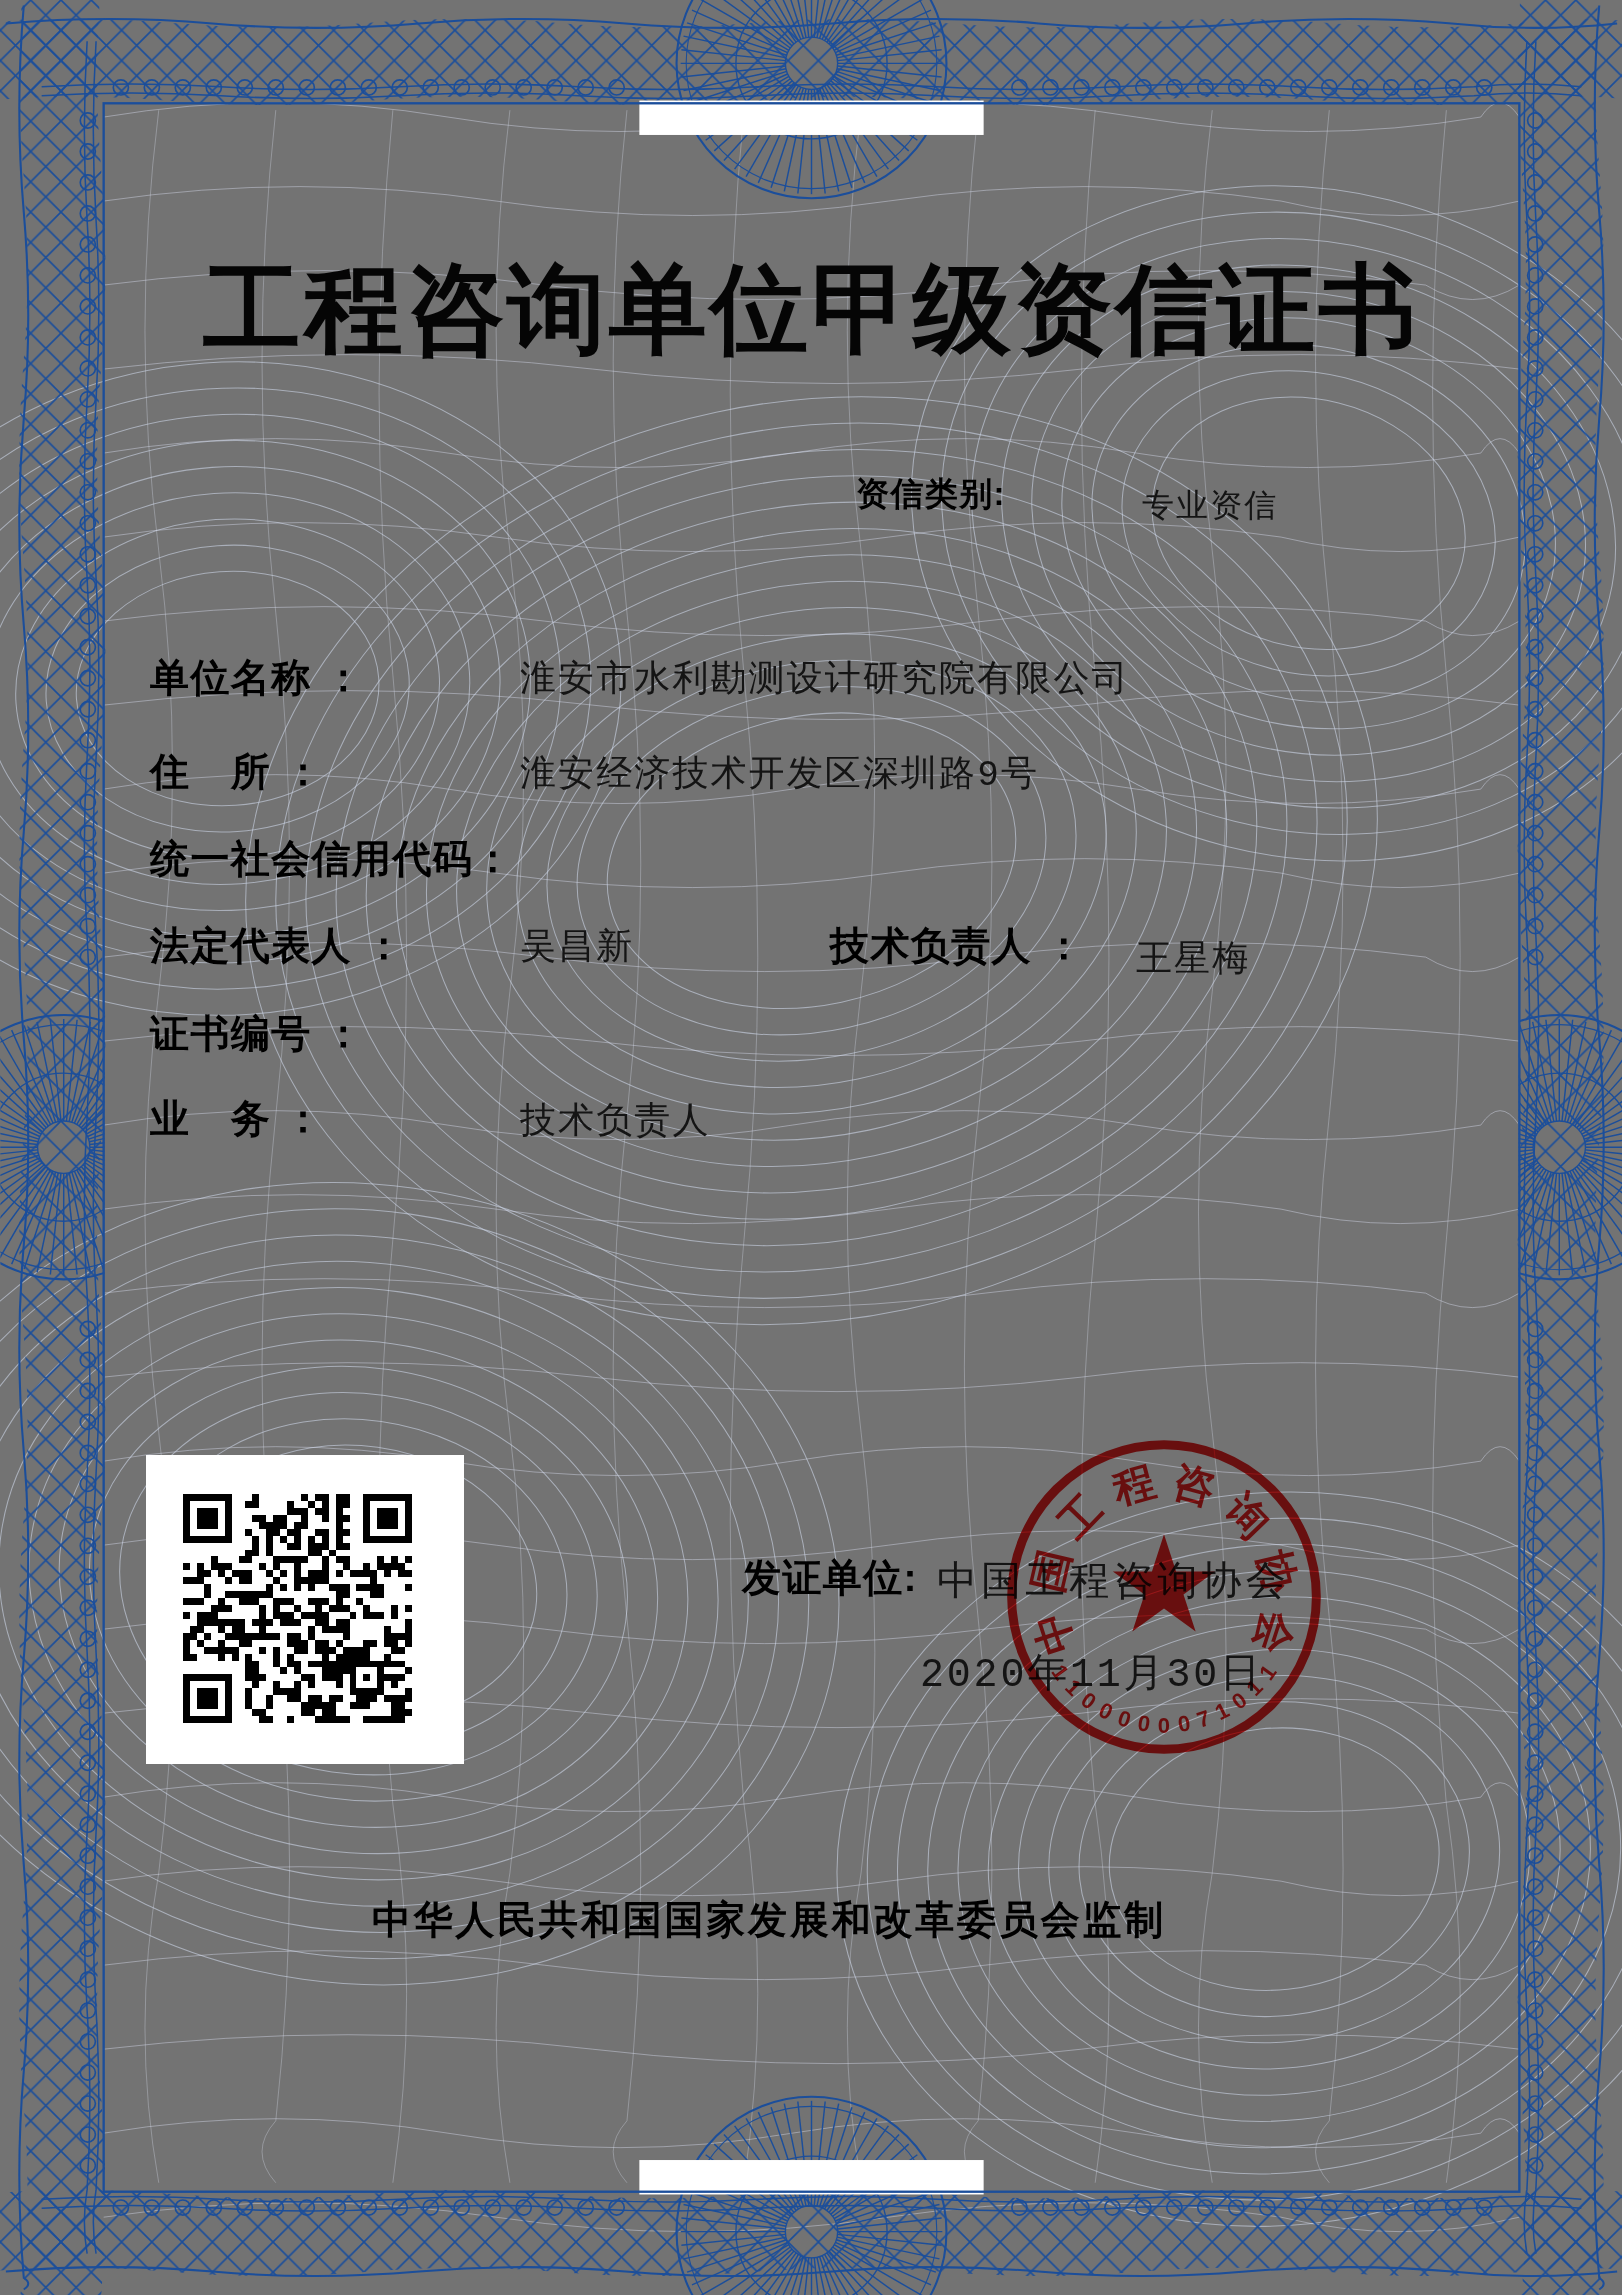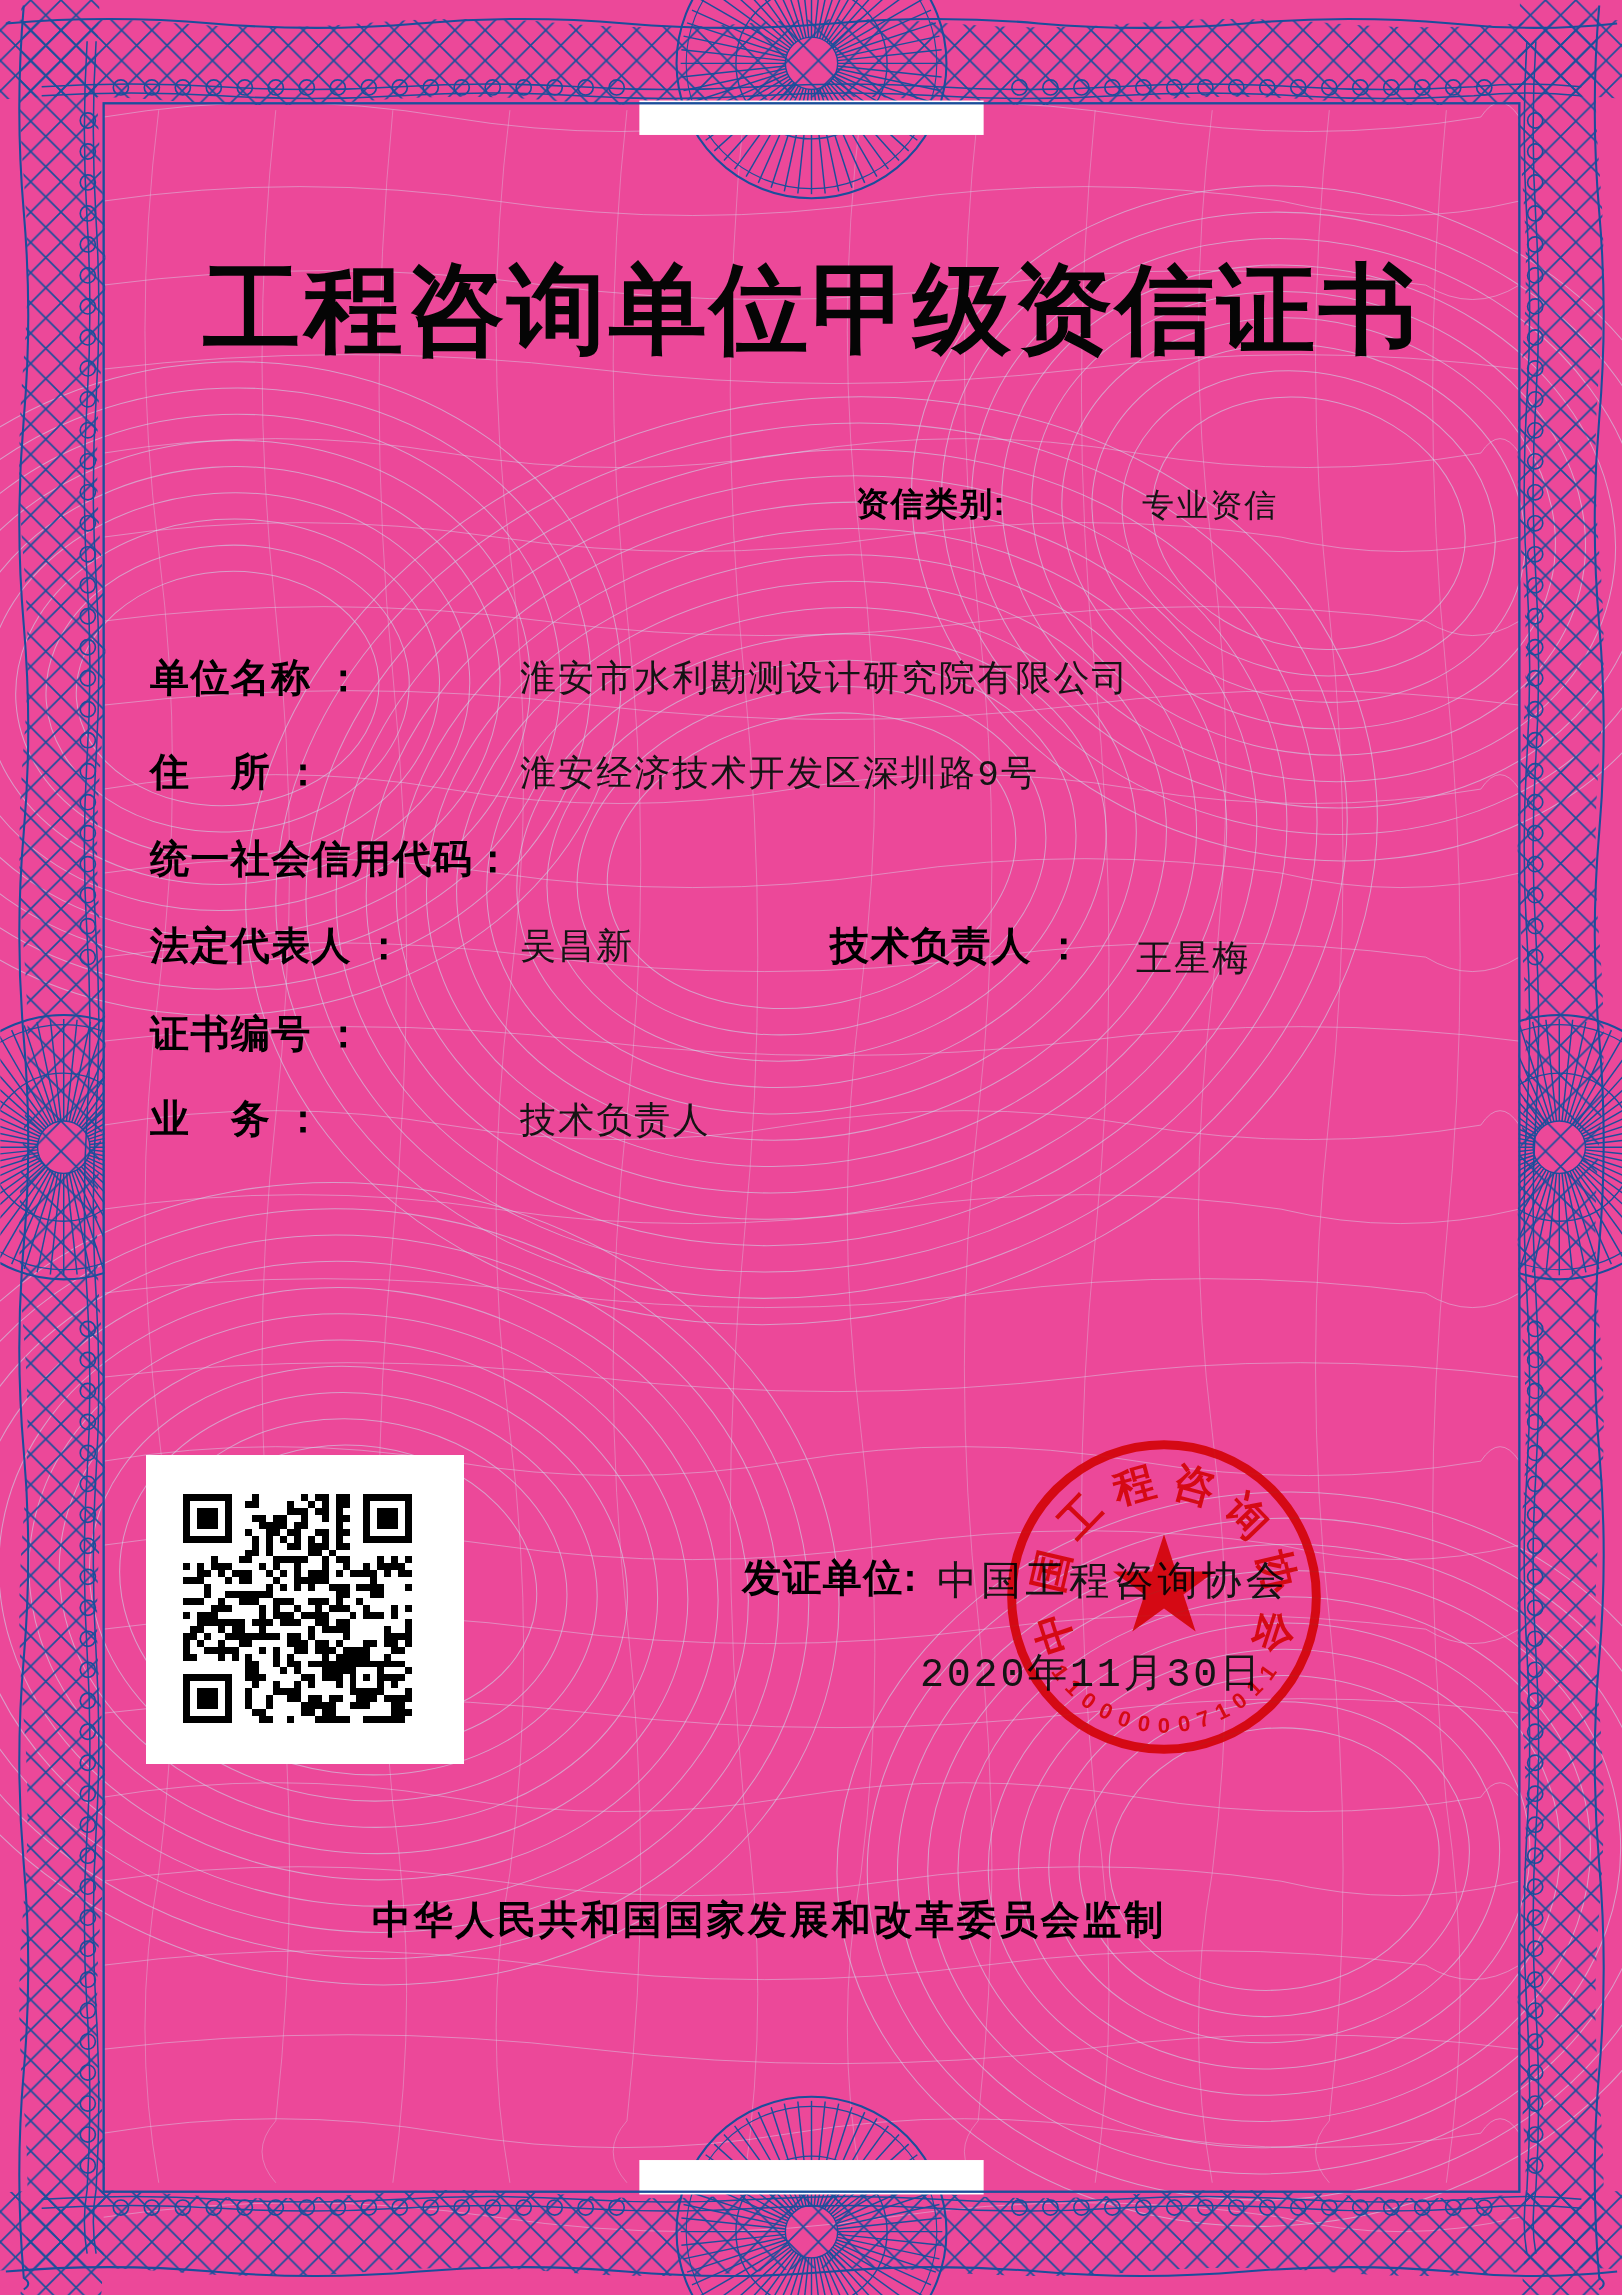--- a/index.html
+++ b/index.html
@@ -1,18 +1,18 @@
 <!DOCTYPE html>
 <html style="--seal: #e60f0f;font-size:11px"><head>
 <meta charset="utf-8">
 <style>
   html,body{margin:0;padding:0;background:#ffffff;}
   #page{
     position:relative; width:1623px; height:2295px;
-    background:#ec4899; overflow:hidden;
+    background:#737373; overflow:hidden;
     font-family:"Liberation Serif","DejaVu Serif",serif;
     color:#0b0b0b;
   }
   #deco, #deco svg{position:absolute; left:0; top:0; width:1623px; height:2295px;}
   .abs{position:absolute; white-space:nowrap;}
   .lbl{
     font-family:"Liberation Sans","DejaVu Sans",sans-serif;
     font-weight:700; font-size:39px; color:#000; letter-spacing:1.4px;
   }
   .val{
@@ -625,21 +625,21 @@
             <circle cx="2264" cy="1666" r="107.52000000000001" stroke-width="2"></circle>
             <circle cx="2264" cy="1666" r="38" stroke-width="2"></circle>
           </g>
         </g>
         <rect x="150" y="150" width="2056" height="3033" fill="none" stroke="#1b4e9b" stroke-width="3.4"></rect>
       </svg>
     </div>
 
   <h1 id="title">工程咨询单位甲级资信证书</h1>
 
-  <span class="abs lbl credit-lbl" style="left:856px;top:482px;">资信类别:</span>
+  <span class="abs lbl credit-lbl" style="left:856px;top:472px;">资信类别:</span>
   <span class="abs val credit-val" style="left:1142px;top:484px;">专业资信</span>
 
   <span class="abs lbl" style="left:150px;top:651px;">单位名称 ：</span>
   <span class="abs val" style="left:520px;top:654px;">淮安市水利勘测设计研究院有限公司</span>
 
   <span class="abs lbl" style="left:150px;top:745px;">住　所 ：</span>
   <span class="abs val" style="left:520px;top:749px;">淮安经济技术开发区深圳路9号</span>
 
   <span class="abs lbl" style="left:150px;top:832px;">统一社会信用代码：</span>
 

